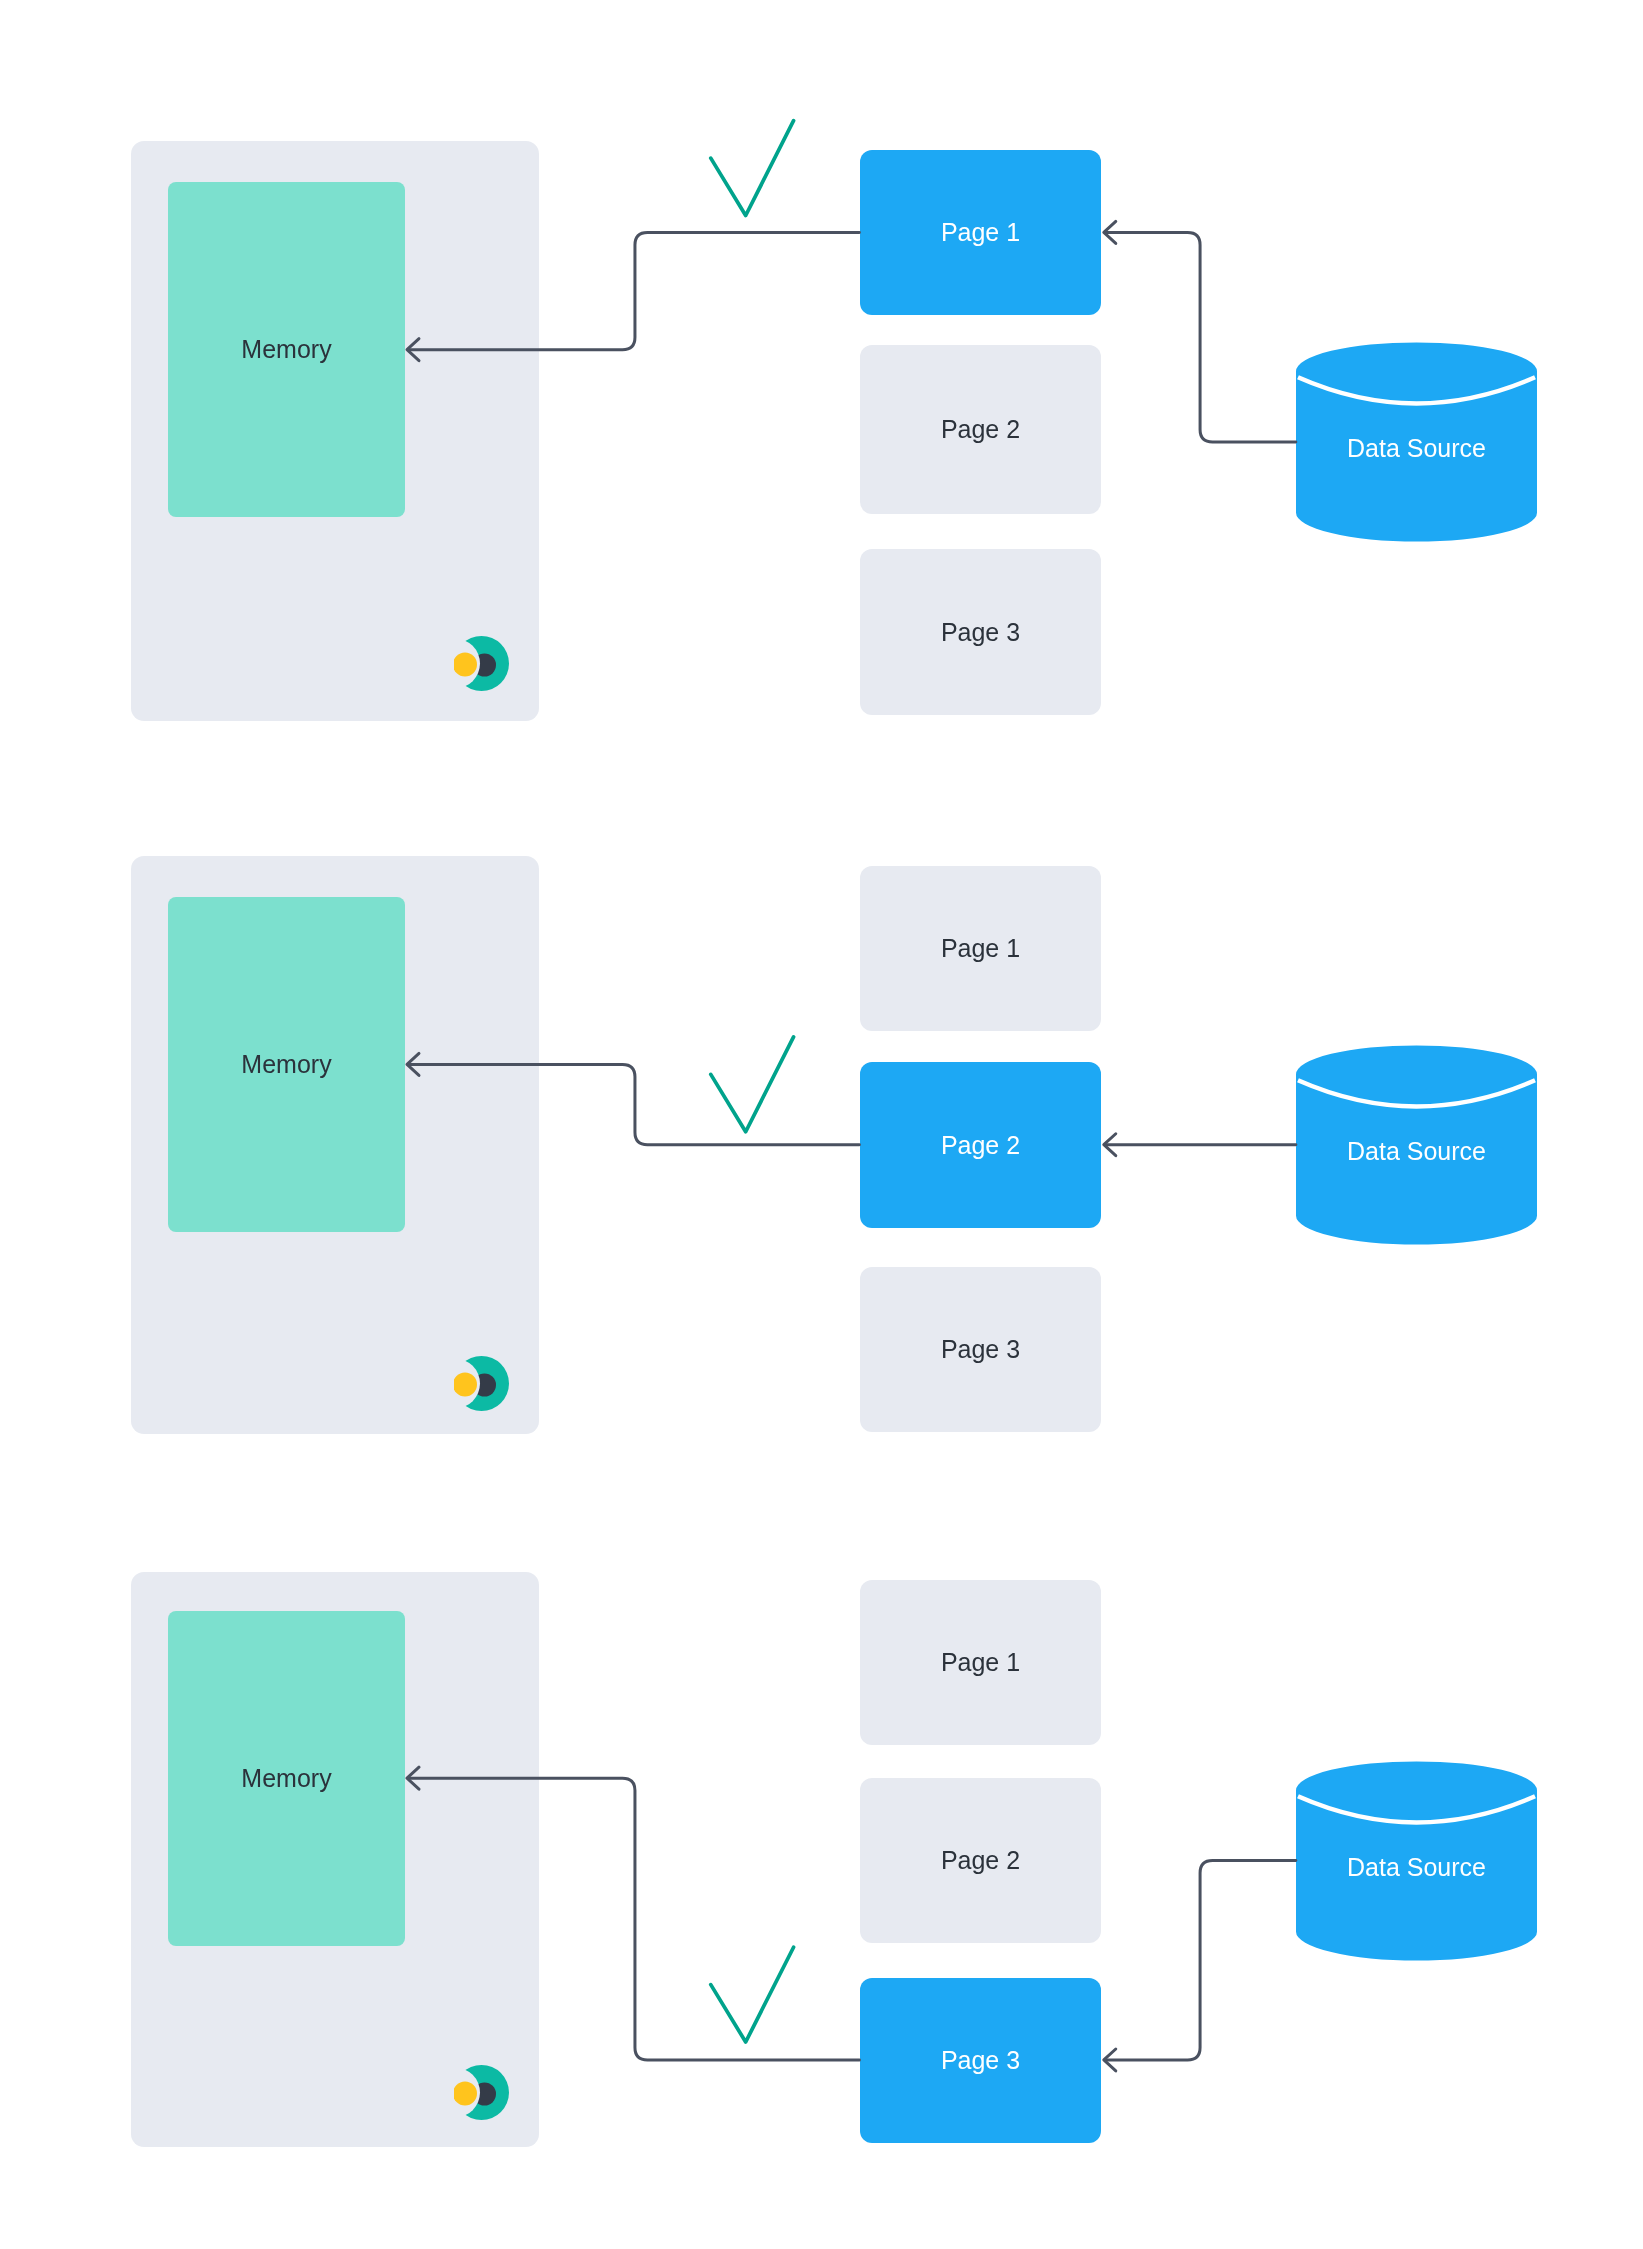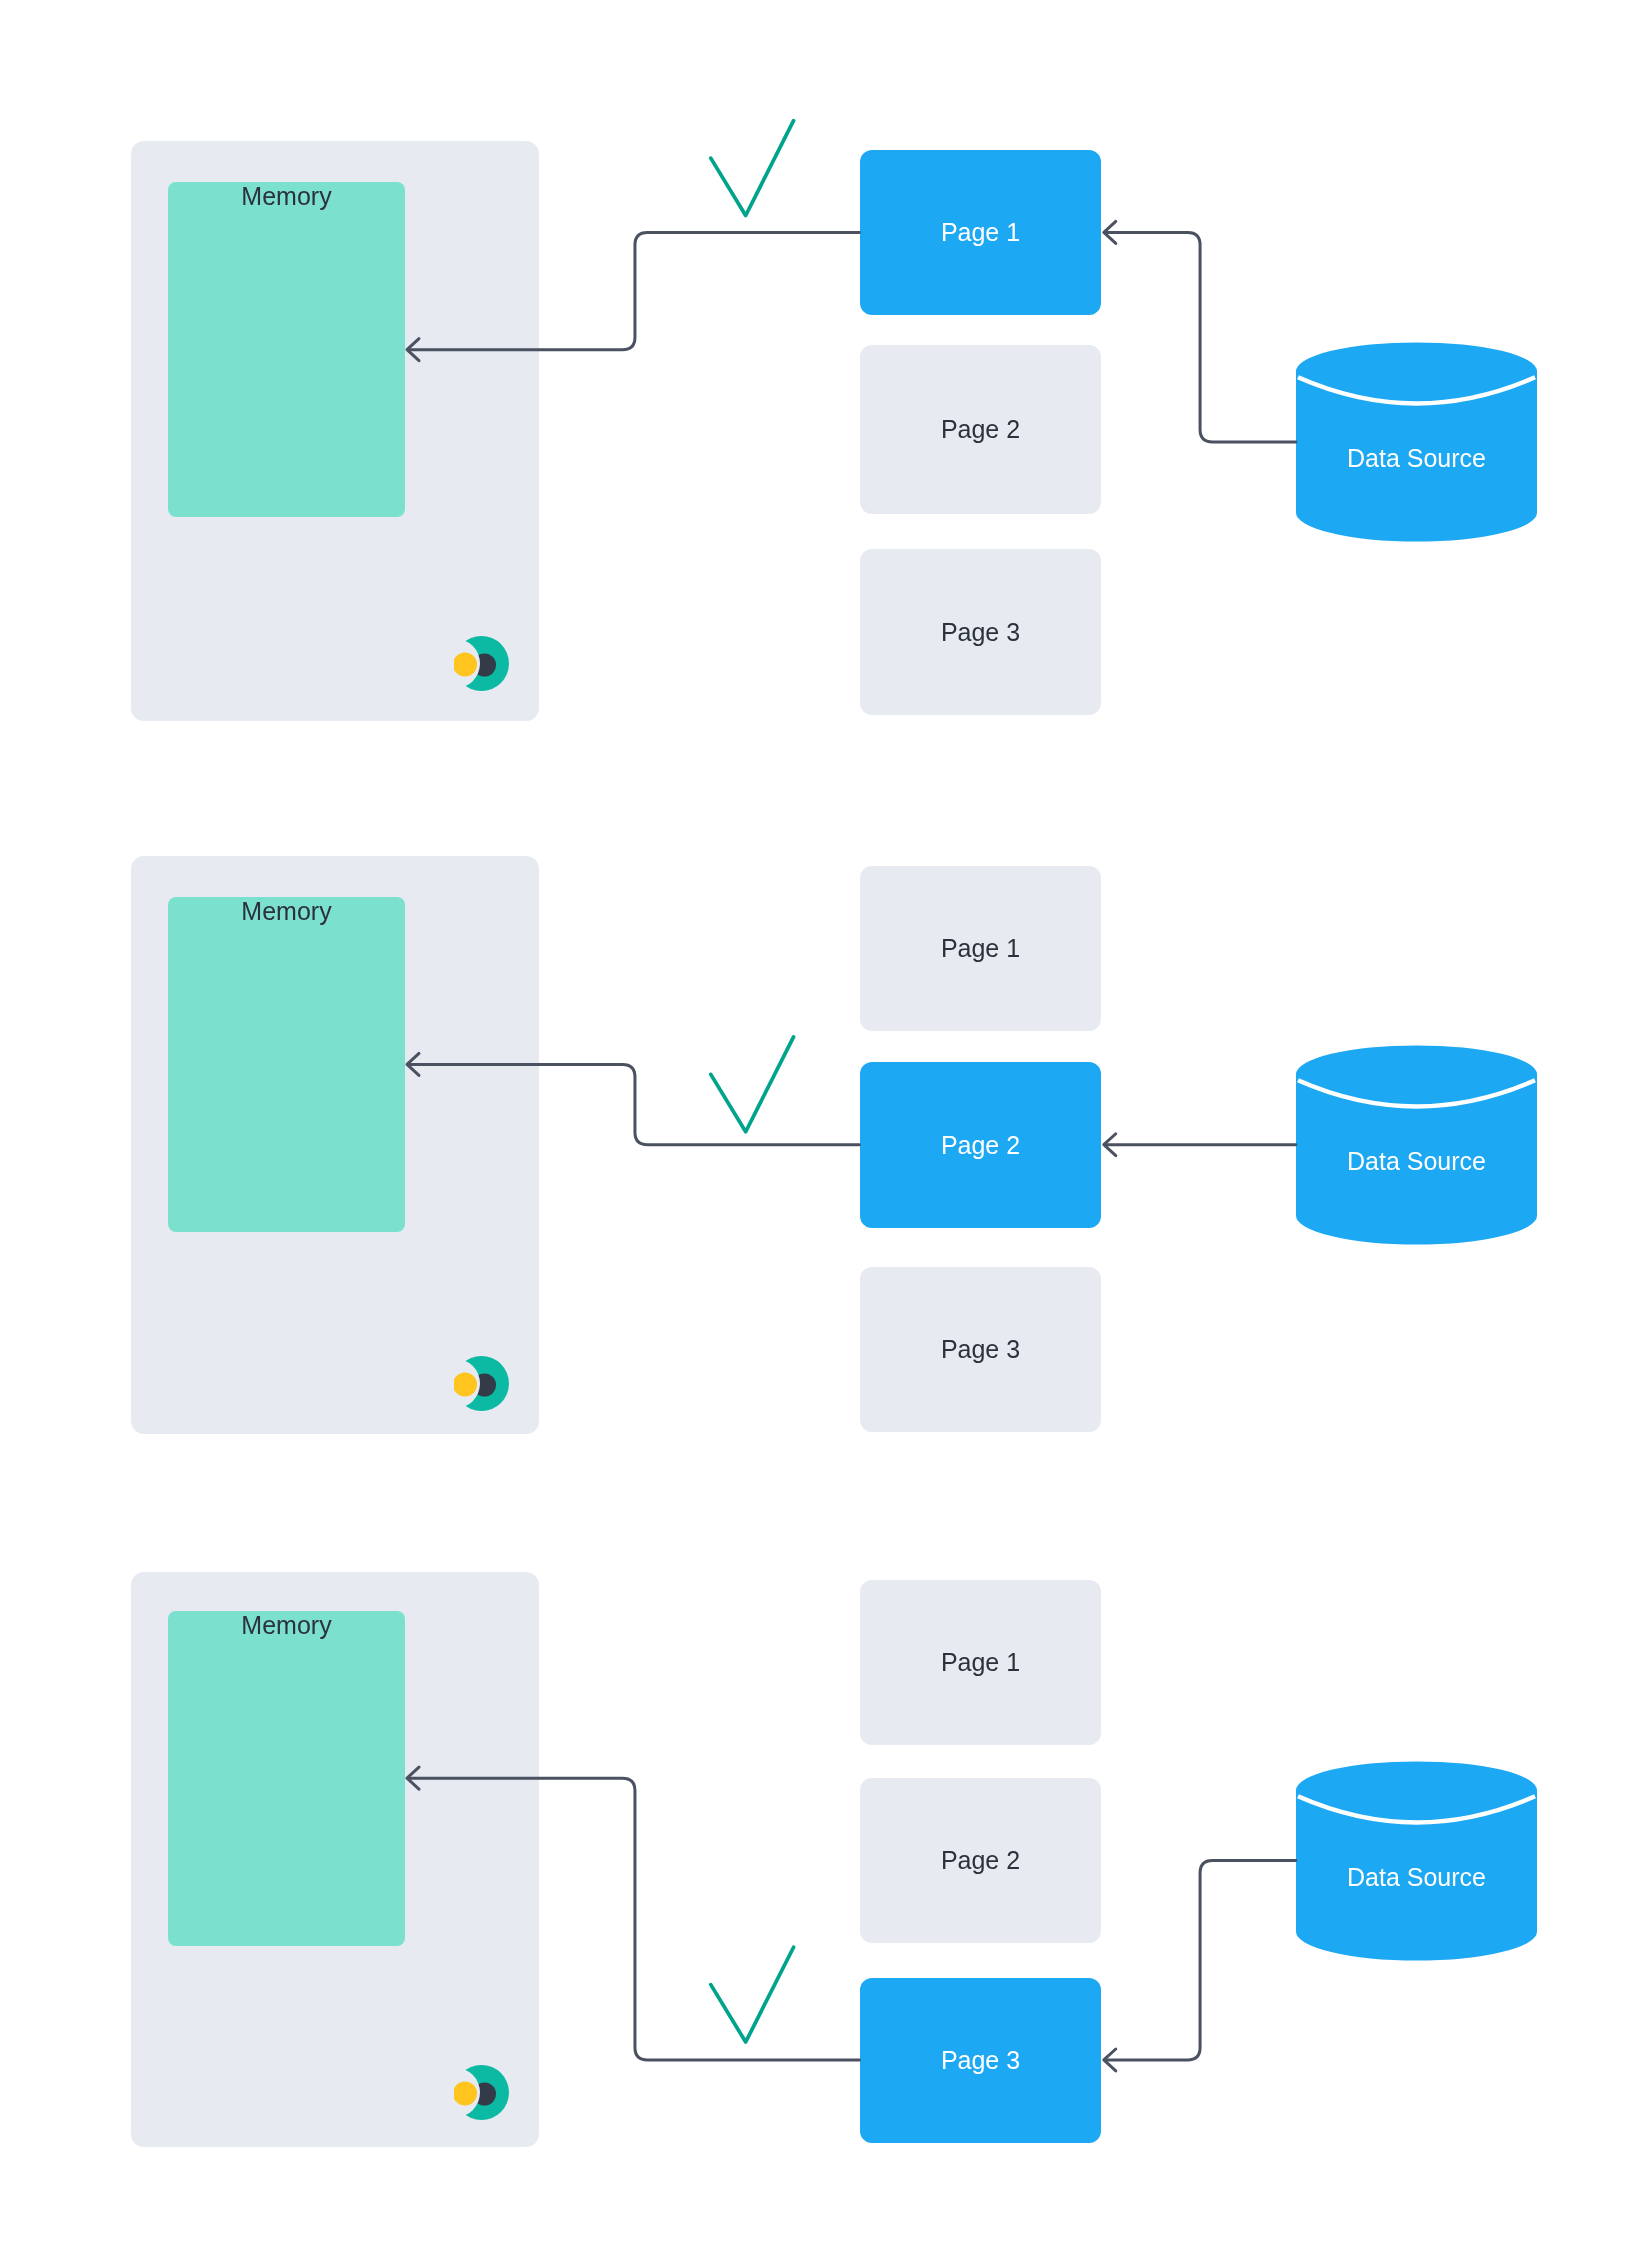--- a/index.html
+++ b/index.html
@@ -26,21 +26,21 @@
   .panel{
     position:absolute;
     background:var(--panel-gray);
     border-radius:13px;
   }
   .membox{
     position:absolute;
     background:var(--memory-teal);
     border-radius:8px;
     display:flex;
-    align-items:flex-start;
+    align-items:center;
     justify-content:center;
     font-size:25px;
     color:var(--text-dark);
   }
   .page{
     position:absolute;
     background:var(--panel-gray);
     border-radius:12px;
     display:flex;
     align-items:center;
@@ -52,21 +52,21 @@
     background:var(--accent-blue);
     color:var(--text-light);
   }
   .cyl{position:absolute;}
   .cyl svg{display:block;}
   .cyl-body{fill:var(--accent-blue);}
   .cyl-line{fill:none;stroke:#fff;stroke-width:9;}
   .cyl-label{
     position:absolute;
     left:0; right:0;
-    top:102px;
+    top:92px;
     text-align:center;
     color:var(--text-light);
     font-size:25px;
   }
   .logo{position:absolute;}
   .overlay{
     position:absolute;
     left:0; top:0;
     pointer-events:none;
   }

